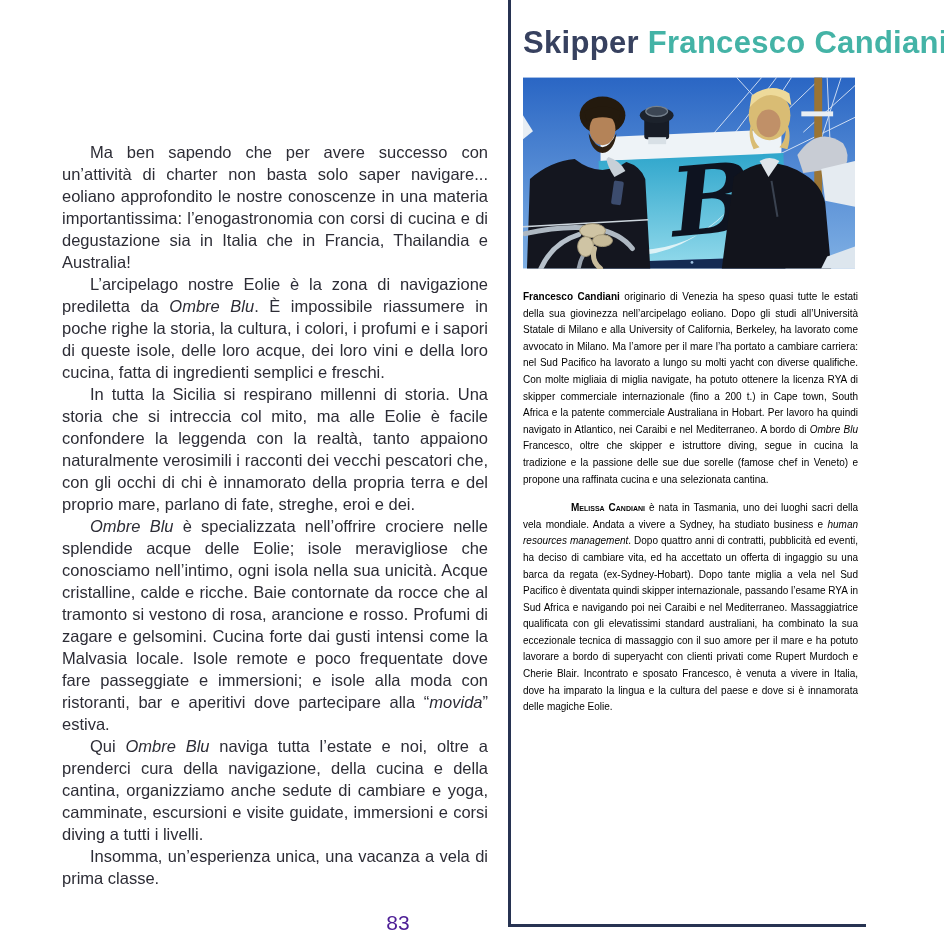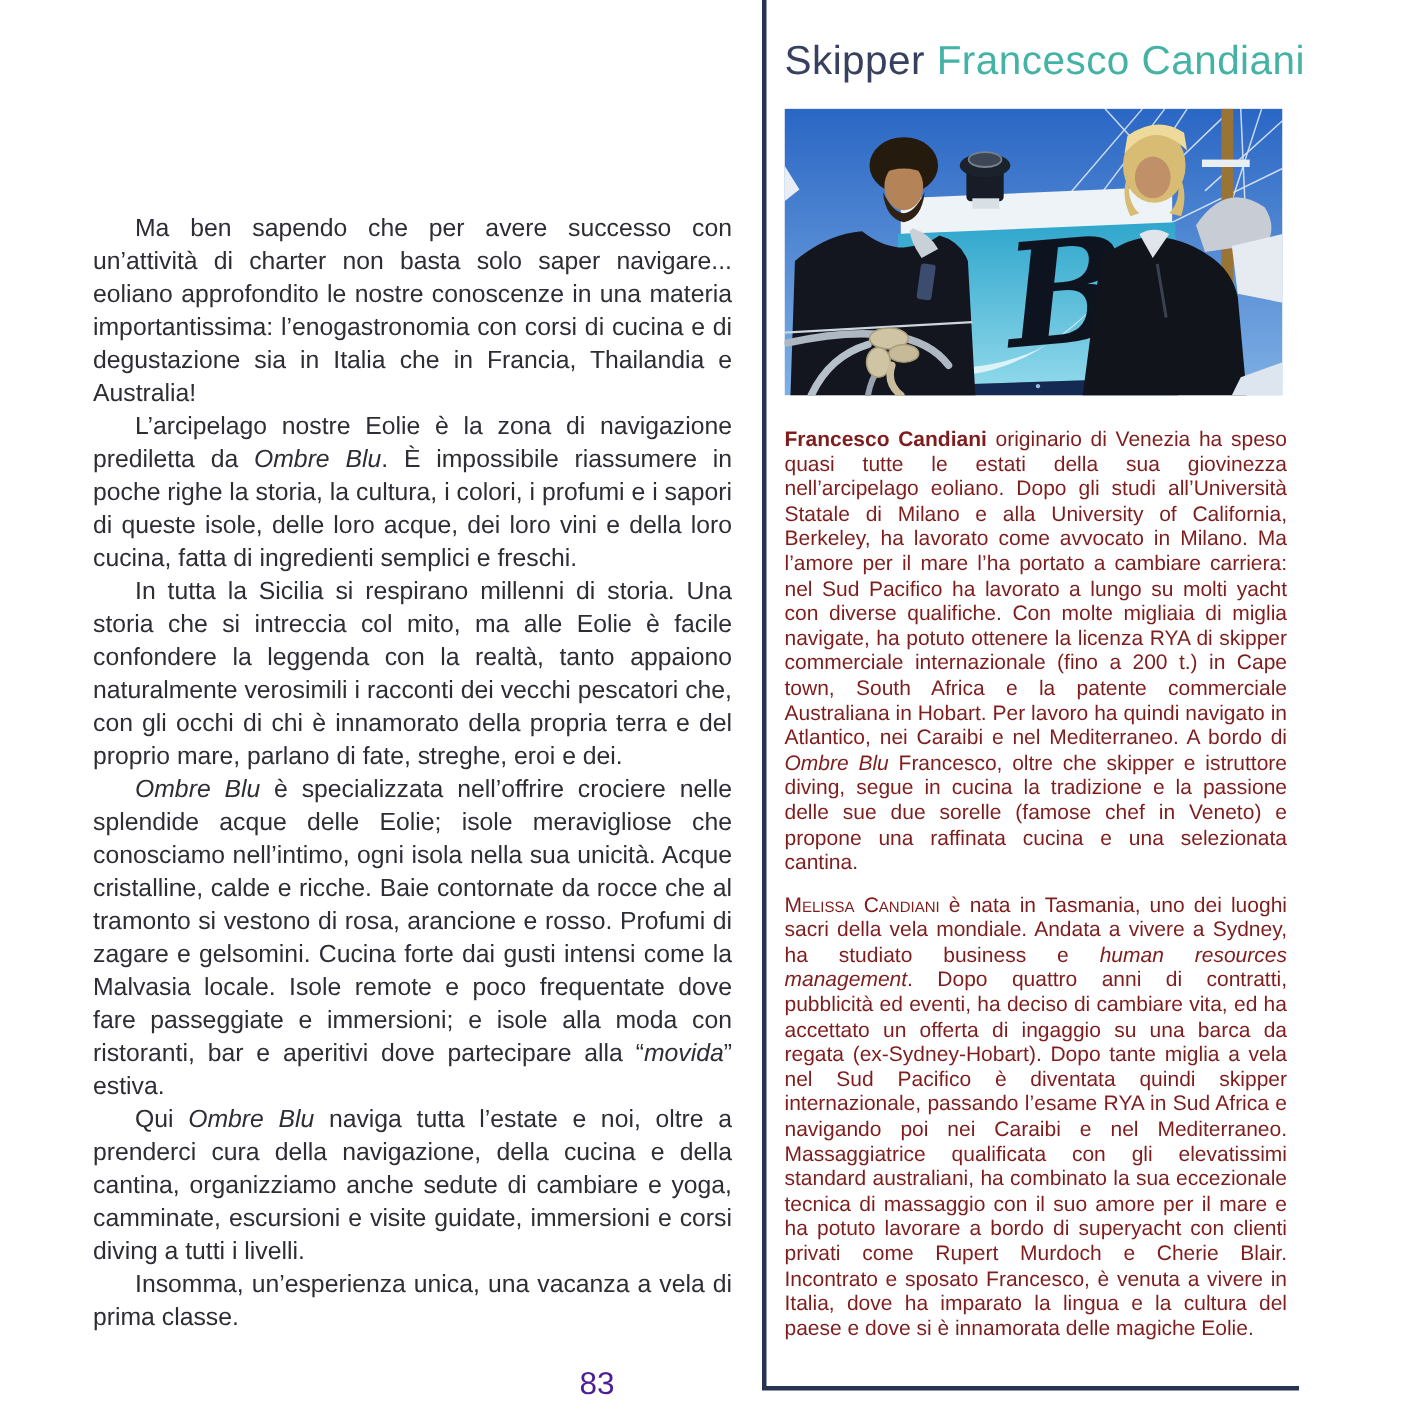--- a/index.html
+++ b/index.html
@@ -13,33 +13,33 @@
     font-size:16.5px;line-height:22px;color:#2d2d36;text-align:justify;
   }
   .left-col p{margin:0;text-indent:28px;}
   .left-col i{font-style:italic;}
   
   .v-rule{position:absolute;left:508px;top:0;width:3px;height:926px;background:#273352;}
   .h-rule{position:absolute;left:508px;top:924px;width:358px;height:3px;background:#273352;}
   
   .right-col{position:absolute;left:523px;top:0;width:335px;}
   .heading{
-    margin:25px 0 0 0;font-size:27px;font-weight:400;letter-spacing:0.3px;
+    margin:25px 0 0 0;font-size:31px;font-weight:700;letter-spacing:0.3px;
     font-family:"Liberation Sans",sans-serif;white-space:nowrap;
   }
   .t-dark{color:#37415f;}
   .t-teal{color:#44b3a6;}
   .photo{margin-top:16px;width:332px;height:192px;line-height:0;}
   .bio{
-    margin:20px 0 0 0;font-size:14px;line-height:16.6px;color:#7f1d1d;
+    margin:20px 0 0 0;font-size:10px;line-height:16.6px;color:#000000;
     text-align:justify;
   }
   .bio + .bio{margin-top:12px;}
   .bio .lead{font-weight:700;}
-  .bio .sc{font-weight:400;font-variant:small-caps;}
+  .bio .sc{font-weight:700;font-variant:small-caps;margin-left:48px;}
   .bio i{font-style:italic;}
   .page-num{
     position:absolute;left:358px;top:911px;width:80px;text-align:center;
     font-size:21px;color:#4c1d95;
   }
 </style>
 </head>
 <body>
 
 <div class="page">

